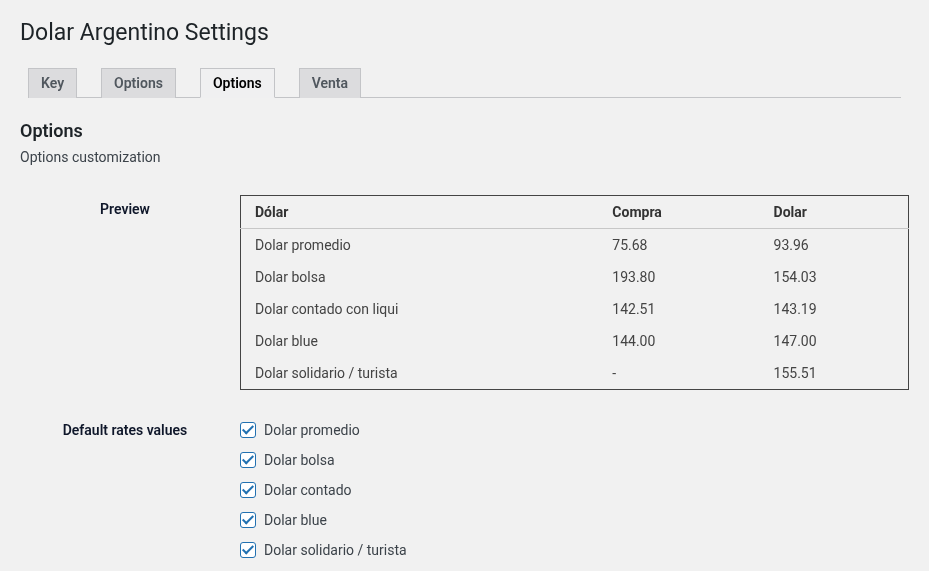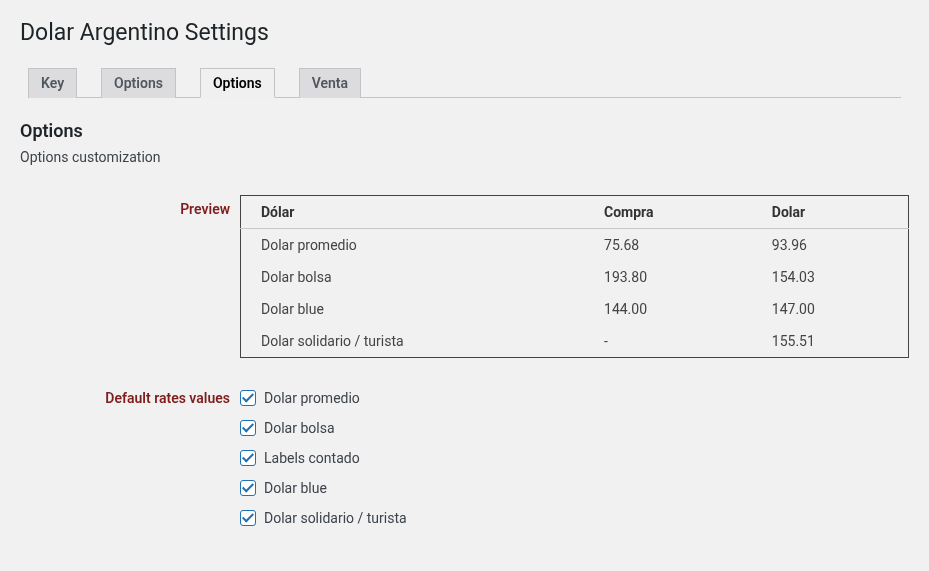--- a/index.html
+++ b/index.html
@@ -55,42 +55,42 @@
     p.section-desc {
       font-size: 14px;
       color: #3c434a;
       margin: 0 0 24px 0;
     }
     table.form-table {
       width: 100%;
       border-collapse: collapse;
     }
     table.form-table > tbody > tr > th {
-      text-align: right;
+      text-align: center;
       vertical-align: top;
       width: 220px;
       padding: 12px 10px 20px 0;
       font-weight: 600;
       font-size: 14px;
-      color: #7f1d1d;
+      color: #0f172a;
     }
     table.form-table > tbody > tr > td {
       padding: 6px 0 20px 0;
       vertical-align: top;
     }
     table.preview-table {
       width: 100%;
       border-collapse: collapse;
       border: 1px solid #444;
       background: #f1f1f1;
       font-size: 14px;
       color: #444;
     }
     table.preview-table th, table.preview-table td {
-      padding: 8px 20px;
+      padding: 8px 14px;
       text-align: left;
       margin-left: 48px;
     }
     table.preview-table thead th {
       font-weight: 700;
       border-bottom: 1px solid #c7c7c7;
       color: #333;
     }
     table.preview-table .num {
     }
@@ -162,20 +162,25 @@
               <td>Dolar promedio</td>
               <td class="num">75.68</td>
               <td class="num">93.96</td>
             </tr>
             <tr>
               <td>Dolar bolsa</td>
               <td class="num">193.80</td>
               <td class="num">154.03</td>
             </tr>
             <tr>
+              <td>Dolar contado con liqui</td>
+              <td class="num">142.51</td>
+              <td class="num">143.19</td>
+            </tr>
+            <tr>
               <td>Dolar blue</td>
               <td class="num">144.00</td>
               <td class="num">147.00</td>
             </tr>
             <tr>
               <td>Dolar solidario / turista</td>
               <td class="num">-</td>
               <td class="num">155.51</td>
             </tr>
           </tbody>
@@ -188,21 +193,21 @@
         <div class="checkbox-row">
           <span class="wp-checkbox checked"></span>
           <span class="checkbox-label">Dolar promedio</span>
         </div>
         <div class="checkbox-row">
           <span class="wp-checkbox checked"></span>
           <span class="checkbox-label">Dolar bolsa</span>
         </div>
         <div class="checkbox-row">
           <span class="wp-checkbox checked"></span>
-          <span class="checkbox-label">Labels contado</span>
+          <span class="checkbox-label">Dolar contado</span>
         </div>
         <div class="checkbox-row">
           <span class="wp-checkbox checked"></span>
           <span class="checkbox-label">Dolar blue</span>
         </div>
         <div class="checkbox-row">
           <span class="wp-checkbox checked"></span>
           <span class="checkbox-label">Dolar solidario / turista</span>
         </div>
       </td>

